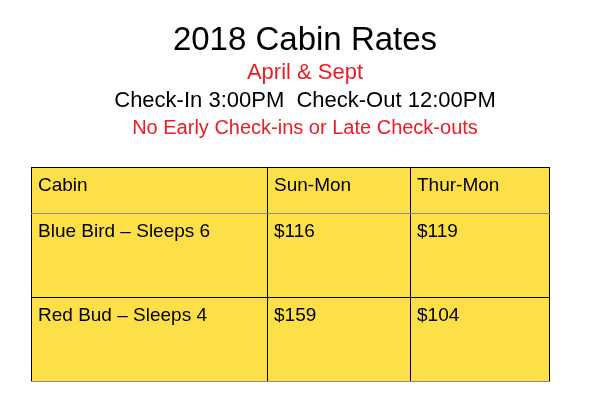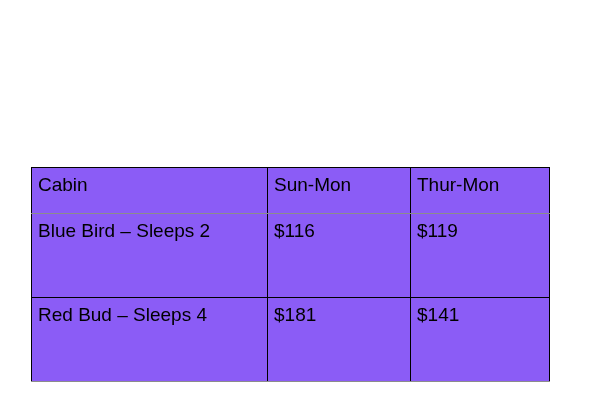--- a/index.html
+++ b/index.html
@@ -66,21 +66,21 @@
     left: 31px;
     top: 167px;
     width: 518px;
     height: 215px;
   }
   table.rates {
     border-collapse: collapse;
     table-layout: fixed;
     width: 518px;
     height: 215px;
-    background: #8b5cf6;
+    background: #fde047;
   }
   table.rates col.c-cabin { width: 236px; }
   table.rates col.c-sunwed { width: 143px; }
   table.rates col.c-thursat { width: 139px; }
 
   table.rates td,
   table.rates th {
     border: 1px solid #000000;
     vertical-align: top;
     text-align: left;
@@ -110,20 +110,26 @@
   .row-body td   { height: 46px; }
   .row-body-tall td { height: 78px; }
 
   .cell-text { display: block; }
 </style>
 </head>
 <body>
 
 <div class="page">
 
+  <div class="heading">
+    <div class="title">2018 Cabin Rates</div>
+    <div class="subtitle-red">April &amp; Sept</div>
+    <div class="subtitle-black">Check-In 3:00PM  Check-Out 12:00PM</div>
+    <div class="note-red">No Early Check-ins or Late Check-outs</div>
+  </div>
 
   <div class="rates-table-wrap">
     <table class="rates">
       <colgroup>
         <col class="c-cabin">
         <col class="c-sunwed">
         <col class="c-thursat">
       </colgroup>
       <thead>
         <tr class="row-header sep-light">
@@ -134,37 +140,37 @@
             <span class="cell-text">Sun-Mon</span>
           </th>
           <th>
             <span class="cell-text">Thur-Mon</span>
           </th>
         </tr>
       </thead>
       <tbody>
         <tr class="row-body sep-dark">
           <td>
-            <span class="cell-text">Blue Bird – Sleeps 2</span>
+            <span class="cell-text">Blue Bird – Sleeps 6</span>
           </td>
           <td>
             <span class="cell-text">$116</span>
           </td>
           <td>
             <span class="cell-text">$119</span>
           </td>
         </tr>
         <tr class="row-body sep-light">
           <td>
             <span class="cell-text">Red Bud – Sleeps 4</span>
           </td>
           <td>
-            <span class="cell-text">$181</span>
+            <span class="cell-text">$159</span>
           </td>
           <td>
-            <span class="cell-text">$141</span>
+            <span class="cell-text">$104</span>
           </td>
         </tr>
       </tbody>
     </table>
   </div>
 
 </div>
 
 </body></html>

